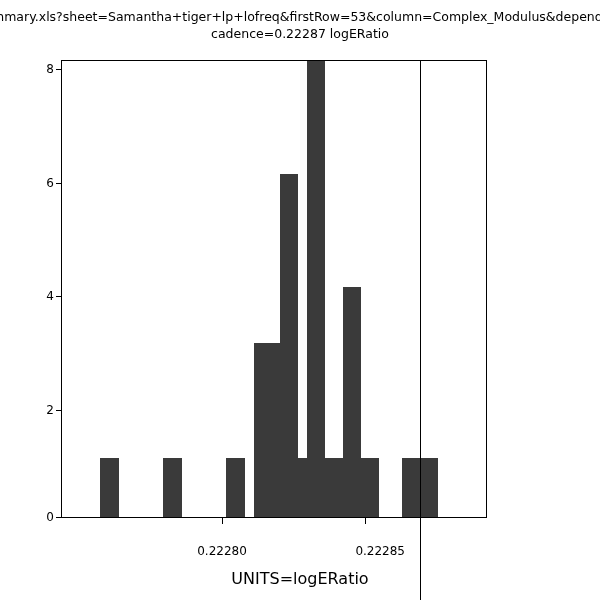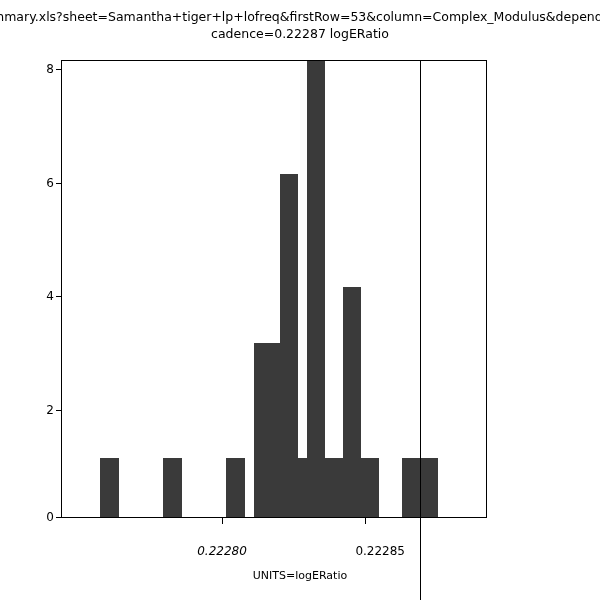--- a/index.html
+++ b/index.html
@@ -86,21 +86,21 @@
     text-align: center;
     font-size: 12px;
     color: #000000;
   }
   #xlabel {
     position: absolute;
     top: 569px;
     left: 0;
     width: 600px;
     text-align: center;
-    font-size: 11px;
+    font-size: 16px;
     color: #000000;
   }
 </style>
 </head>
 <body>
 
 <div id="page">
 
   <div class="title-block">
     <span class="title-line1">mmary.xls?sheet=Samantha+tiger+lp+lofreq&amp;firstRow=53&amp;column=Complex_Modulus&amp;depend</span>
@@ -129,19 +129,19 @@
     <div class="bar" style="left:263px; width:18px; height:59px;"></div>
     <div class="bar" style="left:281px; width:18px; height:230px;"></div>
     <div class="bar" style="left:299px; width:18px; height:59px;"></div>
     <div class="bar" style="left:340px; width:18px; height:59px;"></div>
     <div class="bar" style="left:358px; width:18px; height:59px;"></div>
   </div>
 
   <div id="vline-full"></div>
 
   <div class="xtick-mark" style="left:222px; top:518px;"></div>
-  <div class="xtick-label" style="left:182px; top:544px;font-style:italic;">0.22280</div>
+  <div class="xtick-label" style="left:182px; top:544px;">0.22280</div>
   <div class="xtick-mark" style="left:365px; top:518px;"></div>
   <div class="xtick-label" style="left:325px; top:544px;text-align:right;">0.22285</div>
 
   <div id="xlabel">UNITS=logERatio</div>
 
 </div>
 
 </body></html>

